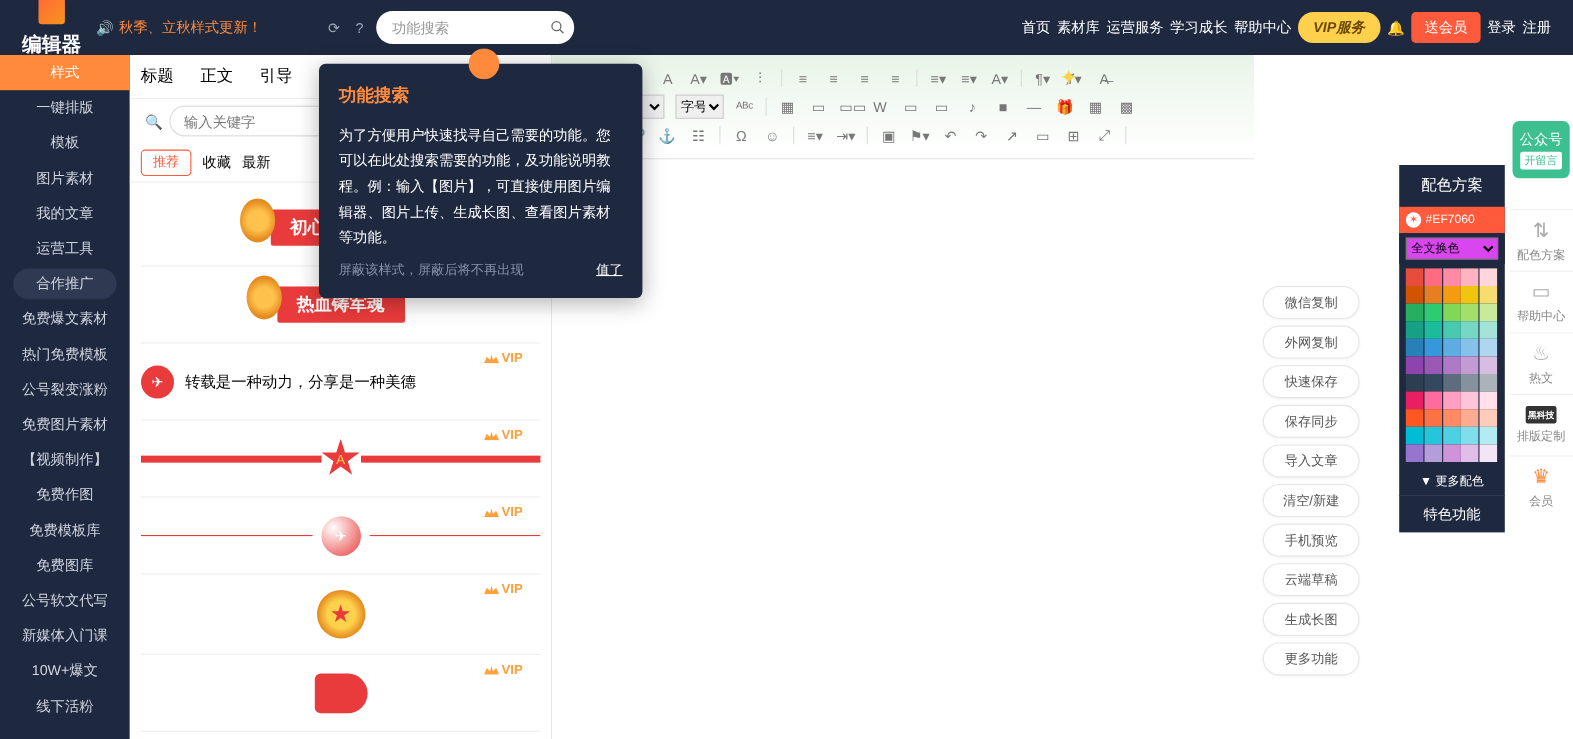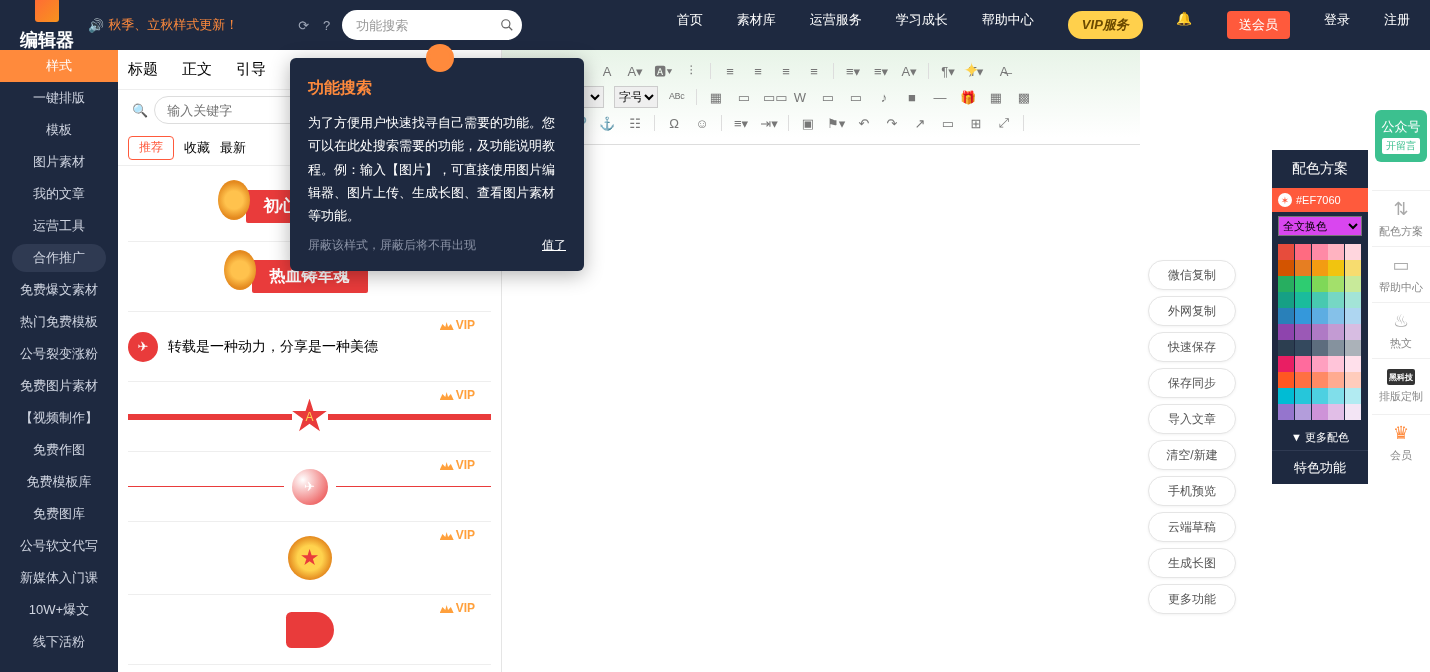--- a/index.html
+++ b/index.html
@@ -8,21 +8,21 @@
 
 .header { height: 50px; background: #1e2940; color: #fff; display: flex; align-items: center; padding: 0 20px; position: relative; z-index: 100; }
 .logo { display: flex; align-items: center; gap: 6px; font-size: 18px; font-weight: bold; flex-direction: column; }
 .logo-icon { width: 24px; height: 24px; background: linear-gradient(135deg,#ff6b35,#f7931e); border-radius: 3px; }
 .announce { margin-left: 14px; color: #ff8a3c; font-size: 13px; display: flex; align-items: center; gap: 4px; }
 .hdr-icons { margin-left: 60px; display: flex; gap: 14px; color: #9fa7b8; }
 .search-wrap { margin-left: 12px; position: relative; }
 .search-input { width: 180px; height: 30px; border-radius: 15px; border: none; padding: 0 34px 0 14px; font-size: 13px; background: #fff; color: #333; }
 .search-input::placeholder { color: #999; }
 .search-btn { position: absolute; right: 1px; top: 1px; width: 28px; height: 28px; border-radius: 14px; background: #fff; border: none; display: flex; align-items: center; justify-content: center; color: #666; cursor: pointer; }
-.nav { margin-left: auto; display: flex; gap: 34px; }
+.nav { margin-left: auto; display: flex; align-items: center; gap: 6px; }
 .nav-item { color: #fff; cursor: pointer; }
 .vip-btn { background: #ffd04c; color: #6b4a00; padding: 5px 14px; border-radius: 14px; font-style: italic; font-weight: bold; }
 .send-btn { background: #ff5a3c; color: #fff; padding: 5px 12px; border-radius: 4px; }
 .bell { color: #ffd04c; }
 
 
 .leftbar { position: absolute; left: 0; top: 50px; width: 118px; height: 622px; background: #1e2940; color: #cfd4e0; overflow-y: auto; }
 .leftbar::-webkit-scrollbar { display: none; }
 .left-item { height: 32px; display: flex; align-items: center; justify-content: center; font-size: 13px; cursor: pointer; }
 .left-item.active { background: #ff8a3c; color: #fff; }

